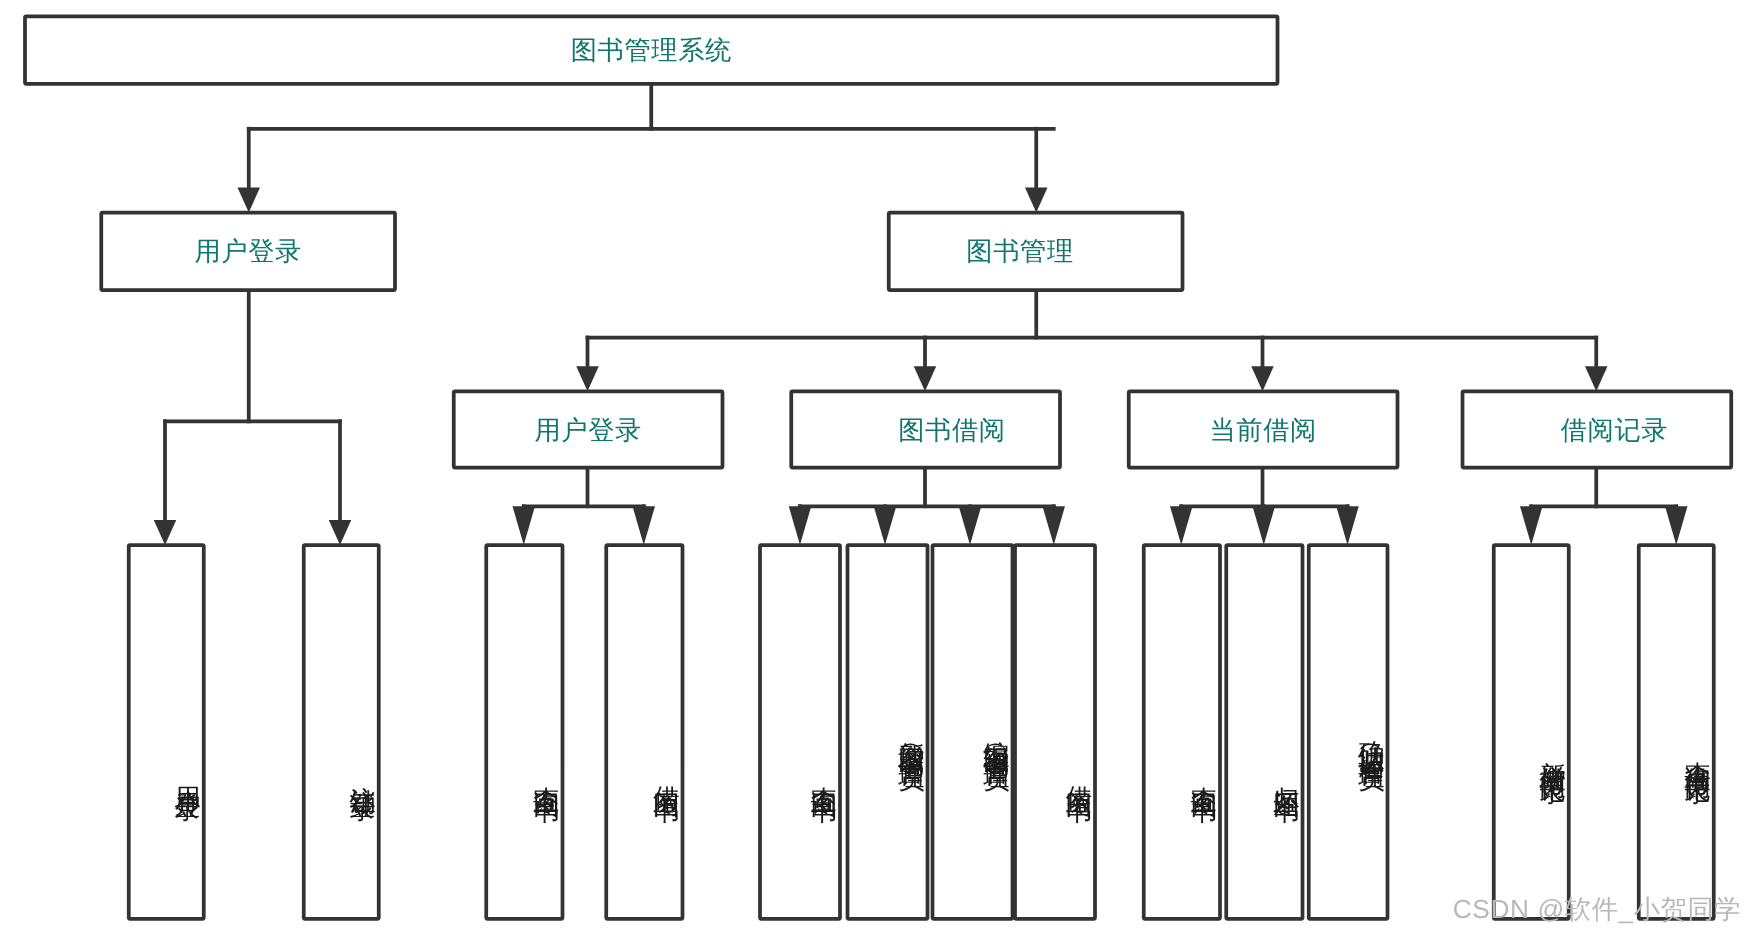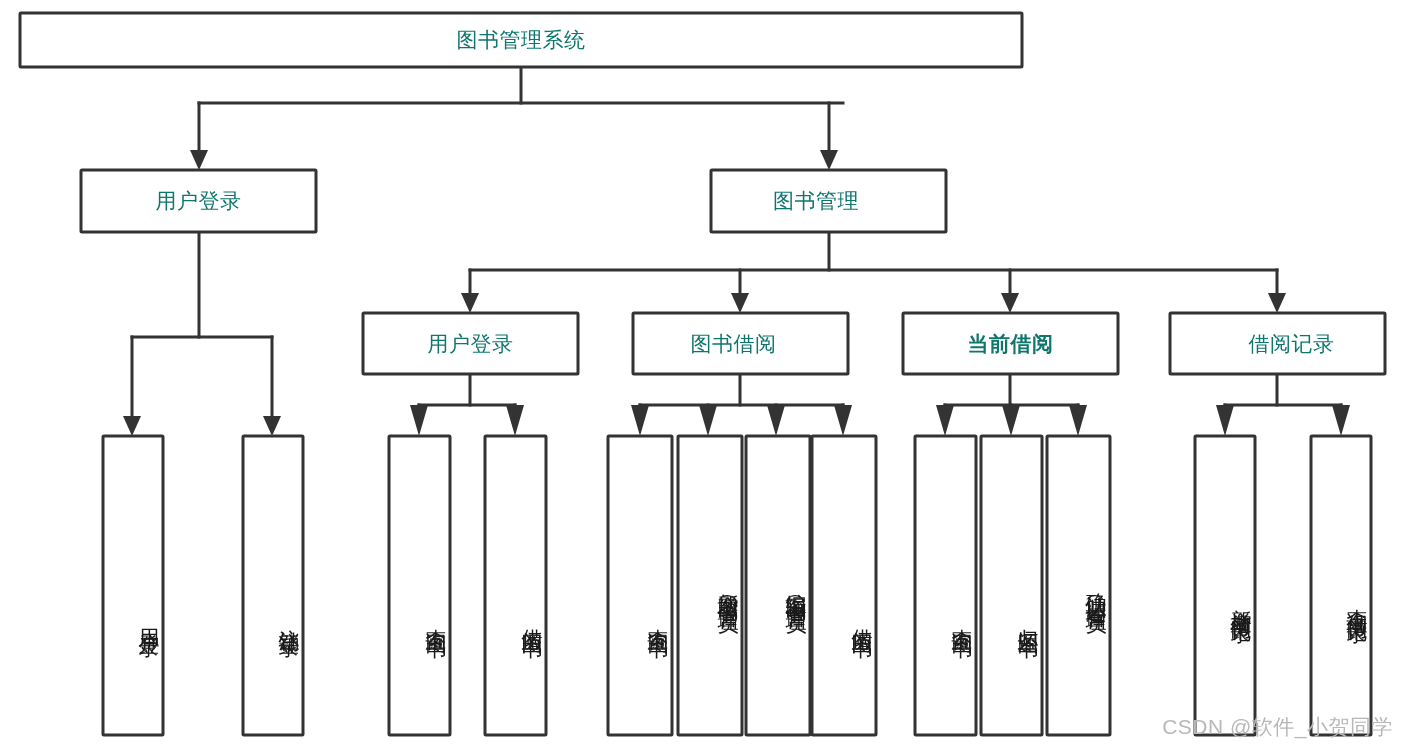--- a/index.html
+++ b/index.html
@@ -187,22 +187,22 @@
     <rect class="node-box" x="1195" y="436" width="60" height="299" rx="1"></rect>
     <rect class="node-box" x="1311" y="436" width="60" height="299" rx="1"></rect>
   </svg>
 
   <div class="node-label-h" style="left:20px; top:13px; width:1002px; height:54px;">图书管理系统</div>
 
   <div class="node-label-h" style="left:81px; top:170px; width:235px; height:62px;">用户登录</div>
   <div class="node-label-h" style="left:677px; top:170px; width:278px; height:62px;">图书管理</div>
 
   <div class="node-label-h" style="left:363px; top:313px; width:215px; height:61px;">用户登录</div>
-  <div class="node-label-h" style="left:626px; top:313px; width:215px; height:61px;">图书借阅</div>
-  <div class="node-label-h" style="left:903px; top:313px; width:215px; height:61px;font-weight:bold;">当前借阅</div>
+  <div class="node-label-h" style="left:654px; top:313px; width:215px; height:61px;">图书借阅</div>
+  <div class="node-label-h" style="left:903px; top:313px; width:215px; height:61px;">当前借阅</div>
   <div class="node-label-h" style="left:1170px; top:313px; width:243px; height:61px;">借阅记录</div>
 
   <div class="node-label-v" style="left:103px; top:498px; width:60px; height:240px;">用户登录</div>
   <div class="node-label-v" style="left:243px; top:498px; width:60px; height:240px;">注销登录</div>
 
   <div class="node-label-v" style="left:389px; top:498px; width:61px; height:240px;">查询图书</div>
   <div class="node-label-v" style="left:485px; top:498px; width:61px; height:240px;">借阅图书</div>
 
   <div class="node-label-v" style="left:608px; top:498px; width:64px; height:240px;">查询图书</div>
   <div class="node-label-v" style="left:678px; top:444px; width:64px; height:290px;">新增图书（管理员）</div>

